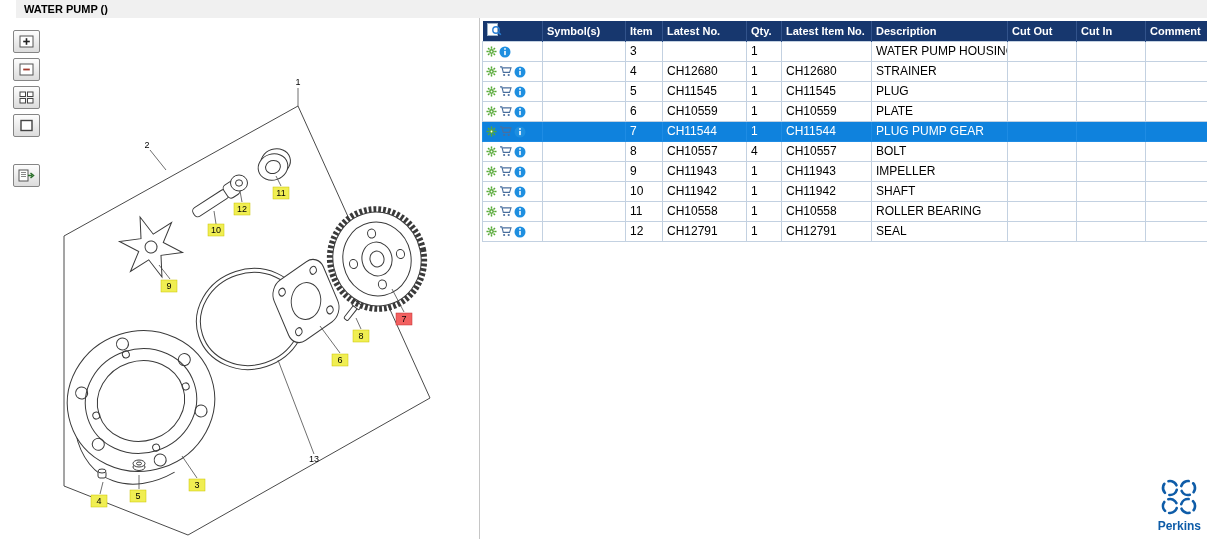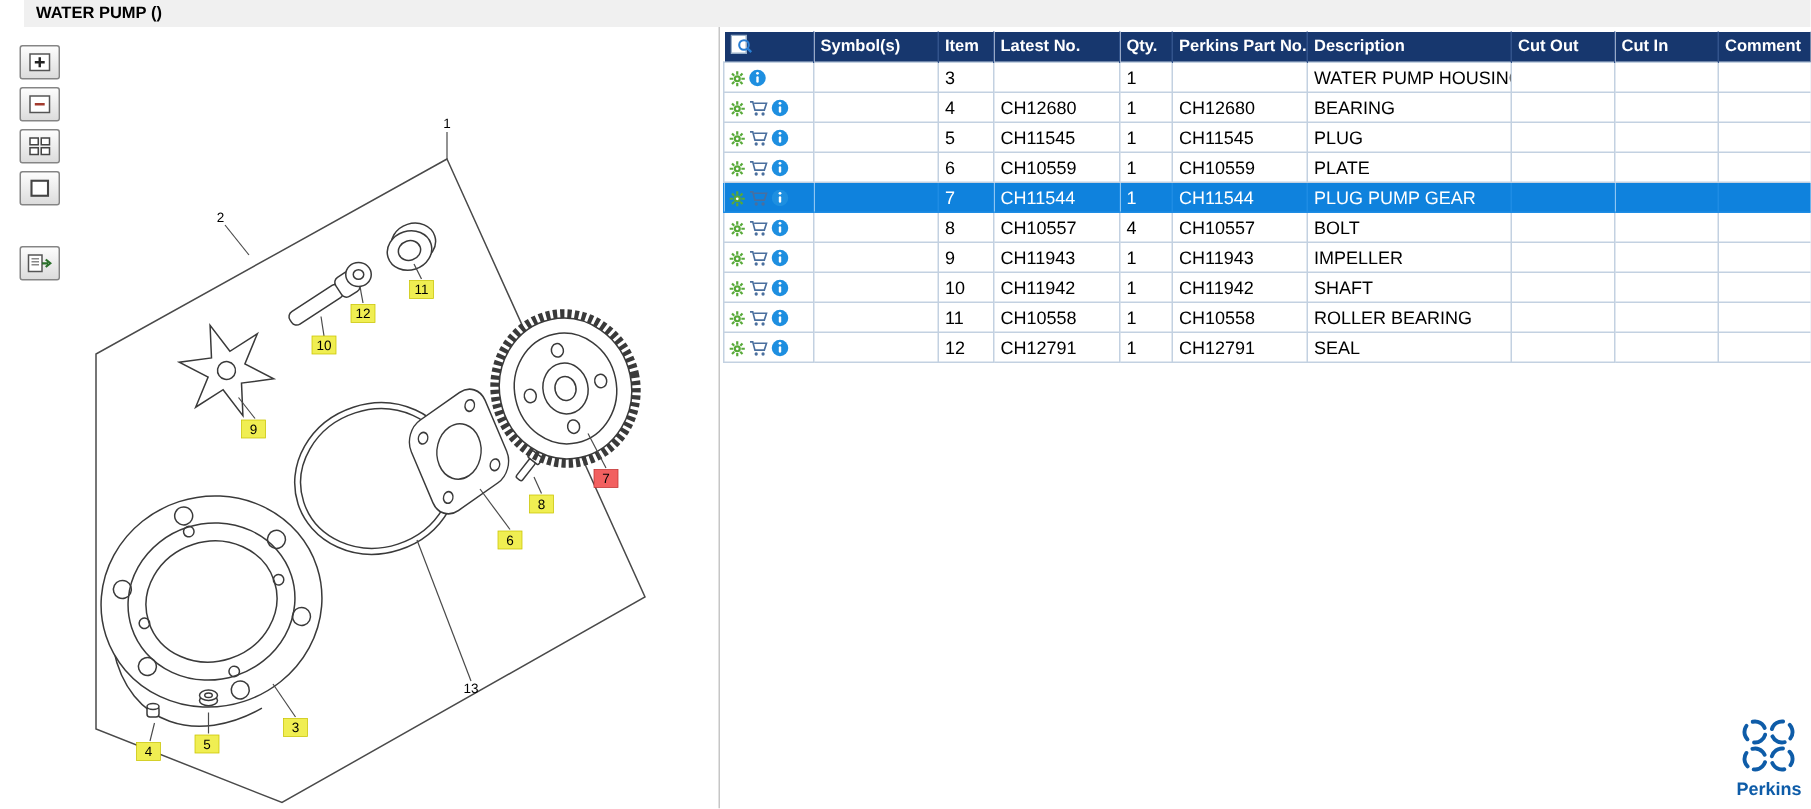--- a/index.html
+++ b/index.html
@@ -266,21 +266,21 @@
           <svg width="15" height="13" viewBox="0 0 15 13">
               <rect x="0.5" y="0.5" width="10" height="12" fill="#fff" stroke="#9ab0c8"></rect>
               <circle cx="9" cy="7" r="3.2" fill="none" stroke="#2a7fd4" stroke-width="1.4"></circle>
               <line x1="11.3" y1="9.3" x2="13.8" y2="11.8" stroke="#2a7fd4" stroke-width="1.6"></line>
             </svg>
         </th>
         <th>Symbol(s)</th>
         <th>Item</th>
         <th>Latest No.</th>
         <th>Qty.</th>
-        <th>Perkins Part No.</th>
+        <th>Latest Item No.</th>
         <th>Description</th>
         <th>Cut Out</th>
         <th>Cut In</th>
         <th>Comment</th>
       </tr>
     </thead>
     <tbody id="tbody">
         <tr>
           <td class="icons"><svg width="11" height="11" viewBox="0 0 12 12">
               <g stroke="#57a937" stroke-width="1.6">
@@ -333,21 +333,21 @@
             </svg><svg width="12" height="12" viewBox="0 0 12 12">
               <circle cx="6" cy="6" r="5.5" fill="#1e8fe0"></circle>
               <rect x="5.2" y="4.8" width="1.6" height="4.4" rx="0.8" fill="#fff"></rect>
               <circle cx="6" cy="2.9" r="0.95" fill="#fff"></circle>
             </svg></td>
           <td></td>
           <td>4</td>
           <td>CH12680</td>
           <td>1</td>
           <td>CH12680</td>
-          <td>BEARING</td>
+          <td>STRAINER</td>
           <td></td>
           <td></td>
           <td></td>
         </tr>
         <tr>
           <td class="icons"><svg width="11" height="11" viewBox="0 0 12 12">
               <g stroke="#57a937" stroke-width="1.6">
                 <line x1="6" y1="0.5" x2="6" y2="3"></line>
                 <line x1="6" y1="9" x2="6" y2="11.5"></line>
                 <line x1="0.5" y1="6" x2="3" y2="6"></line>

